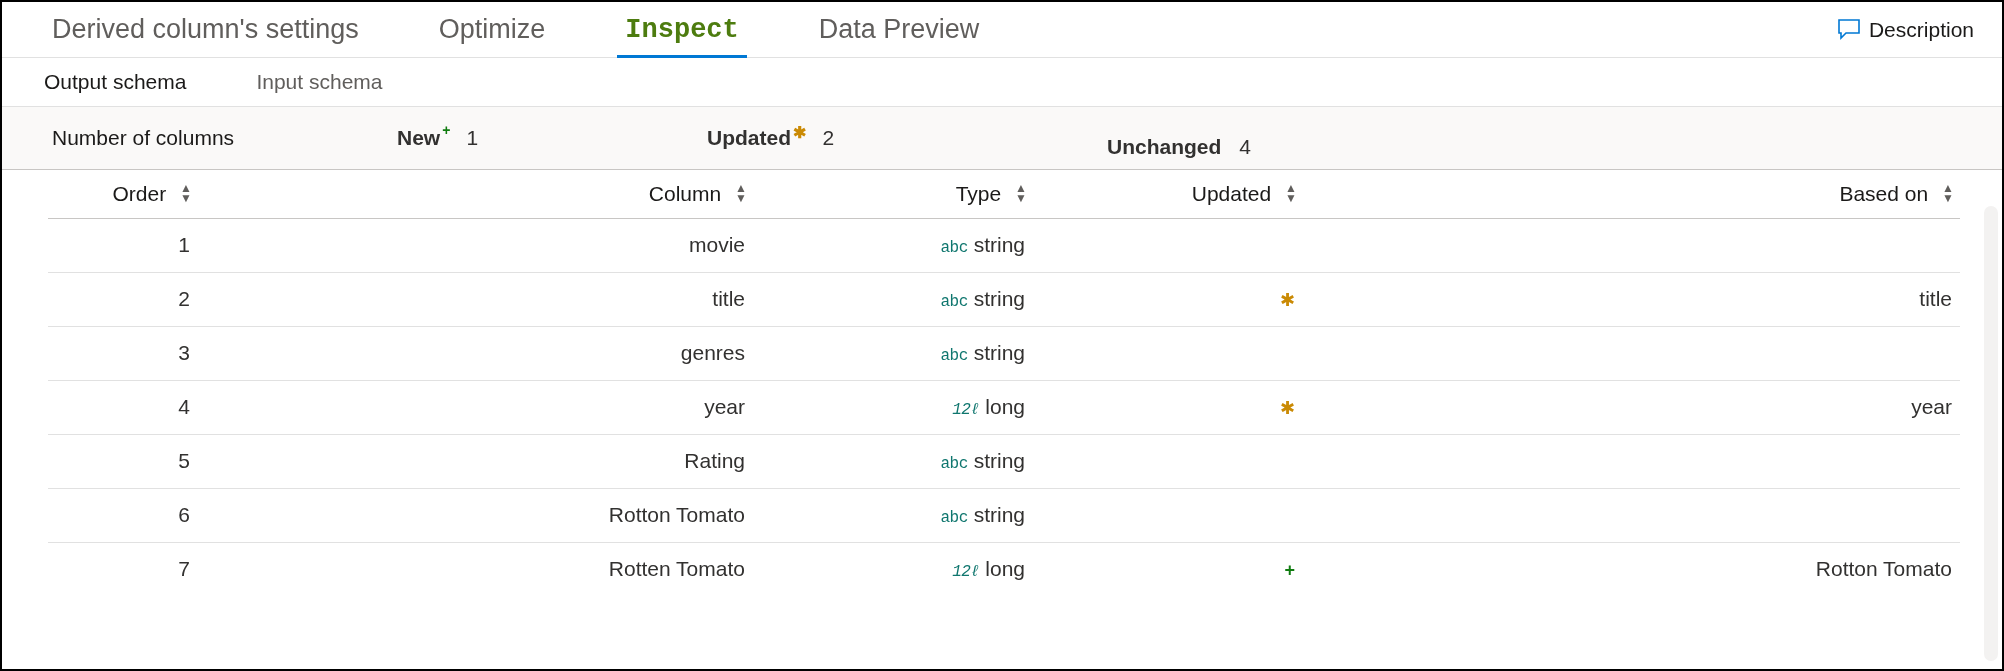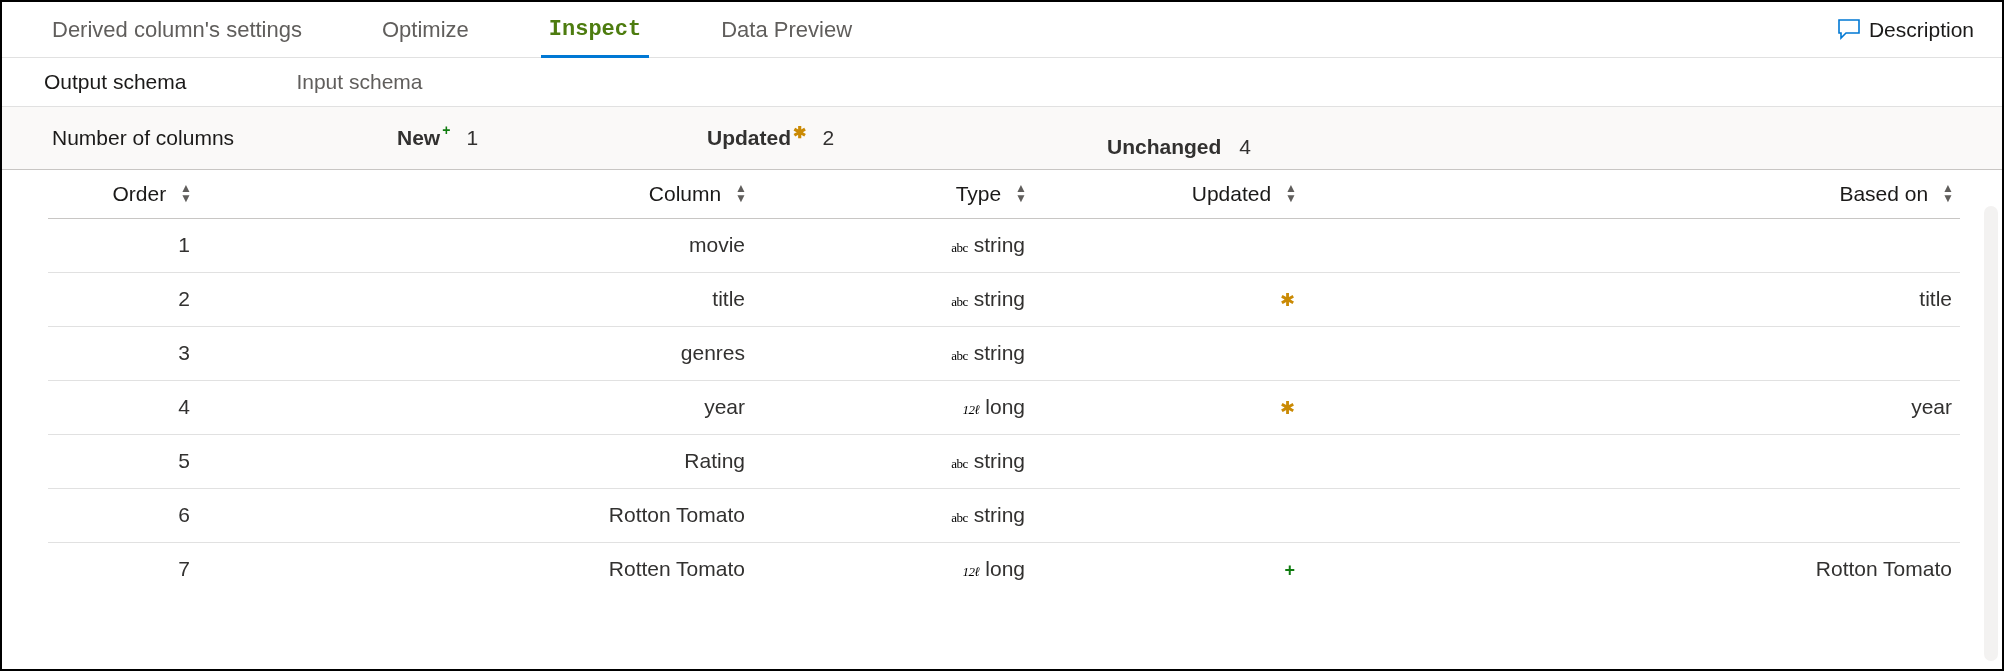--- a/index.html
+++ b/index.html
@@ -19,21 +19,21 @@
       align-items: center;
       height: 56px;
       border-bottom: 1px solid #e1e1e1;
       padding: 0 10px;
     }
     .tab {
       padding: 0 40px;
       height: 100%;
       display: flex;
       align-items: center;
-      font-size: 22px;
+      font-size: 27px;
       color: #605e5c;
       cursor: pointer;
       position: relative;
     }
     .tab.active {
       color: #4d7c0f;
       font-weight: 600;
       font-family: Liberation Mono, monospace;
     }
     .tab.active::after {
@@ -55,21 +55,21 @@
       padding-right: 18px;
       cursor: pointer;
     }
     .description-link svg { stroke: #0078d4; }
     
     .subtab-row {
       display: flex;
       align-items: center;
       height: 48px;
       padding-left: 42px;
-      gap: 110px;
+      gap: 70px;
       font-size: 21px;
     }
     .subtab { color: #605e5c; cursor: pointer; }
     .subtab.active { color: #1b1a19; }
     
     .stats-bar {
       display: flex;
       align-items: center;
       height: 64px;
       border-top: 1px solid #e1e1e1;
@@ -112,22 +112,22 @@
     col.c-upd   { width: 270px; }
     col.c-based { width: auto; }
     .sort-icon {
       display:inline-block; width:10px; margin-left:8px;
       color:#605e5c; font-size:12px; line-height:10px;
       position:relative; top:1px;
     }
     .sort-icon::before{content:"▲"; display:block;}
     .sort-icon::after{content:"▼"; display:block;}
     .type-icon {
-      display:inline-block; width:28px; font-size:13px;
-      color:#000000; font-family: Liberation Serif, serif;
+      display:inline-block; width:28px; font-size:16px;
+      color:#0f766e; font-family: Liberation Mono, monospace;
       letter-spacing:-0.5px;
     }
     .type-icon.num { font-style: italic; }
     .upd-star { color:#ca8a04; font-size:18px; }
     .upd-plus { color:#107c10; font-size:18px; font-weight:700;}
     tbody tr:last-child td { border-bottom: none; }
     .scroll-stub {
       position:absolute; right:6px; top:206px; bottom:10px; width:14px;
       background:#f3f2f1; border-radius:7px;
     }

